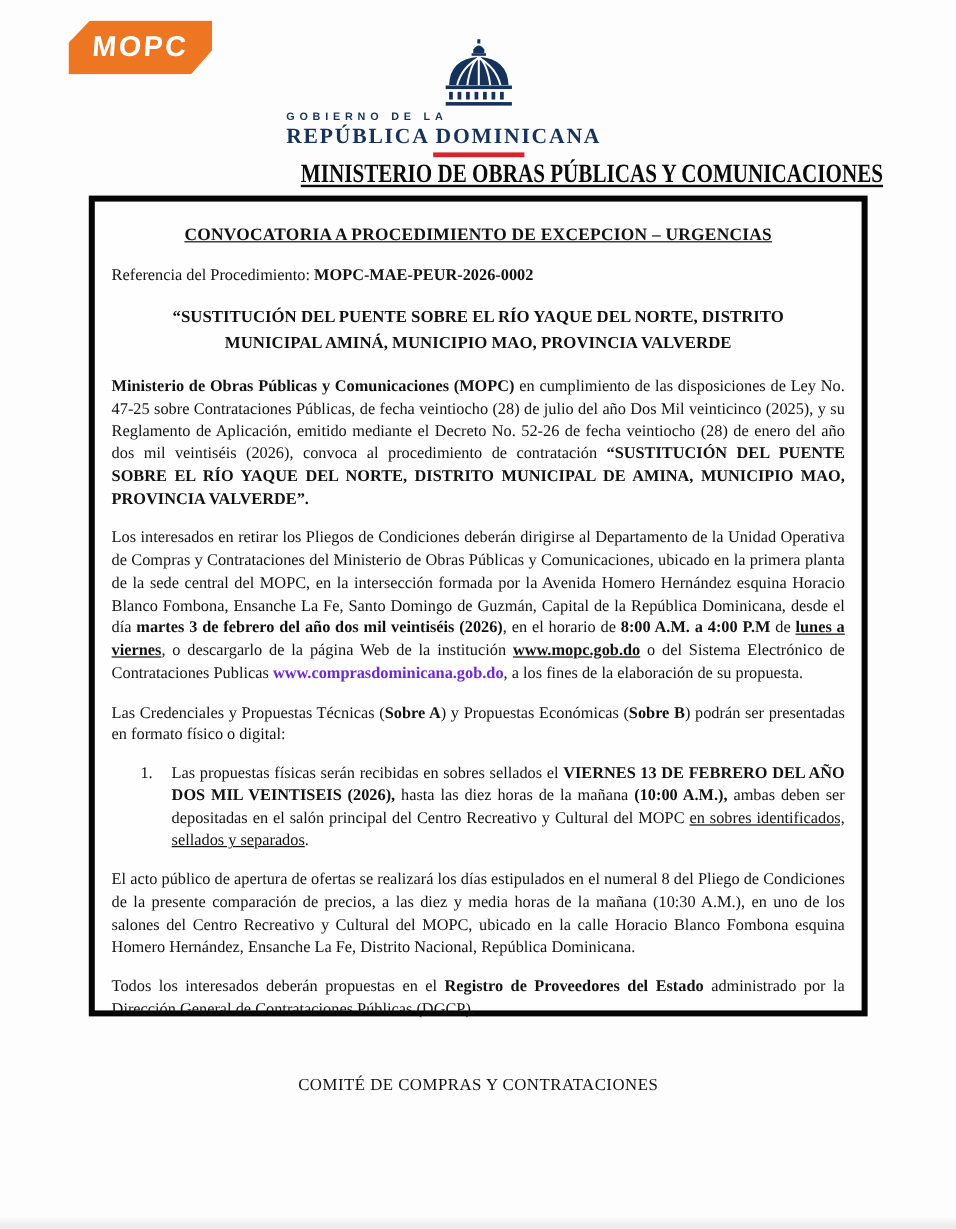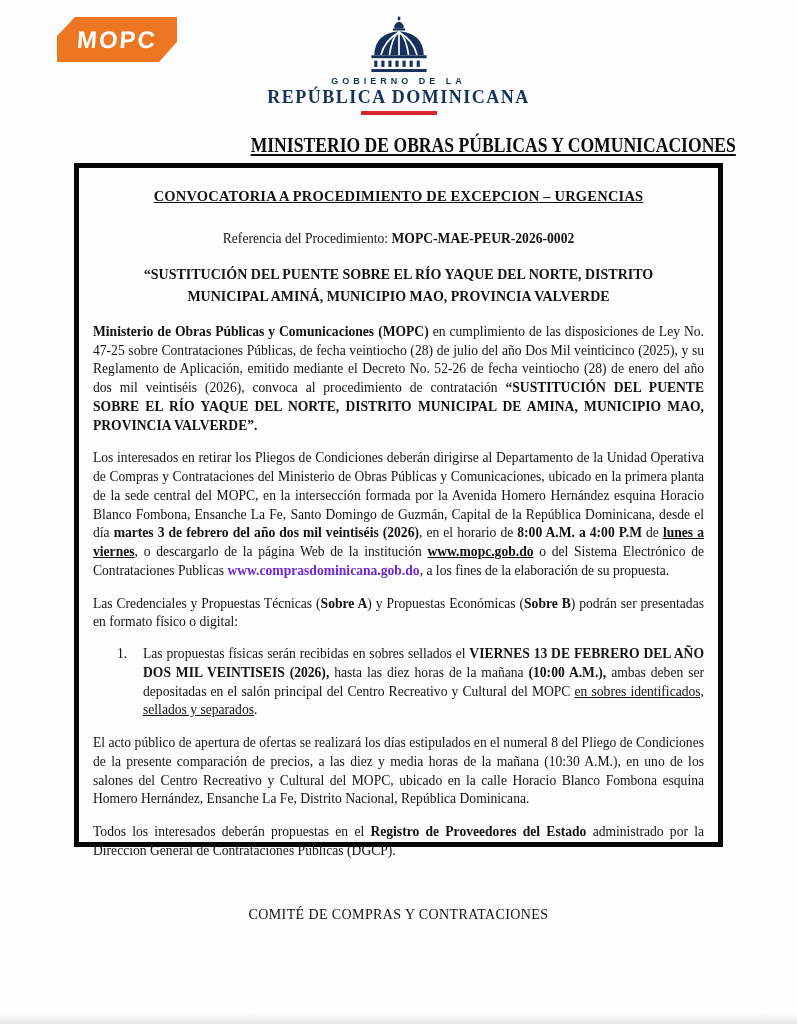--- a/index.html
+++ b/index.html
@@ -24,22 +24,22 @@
     clip-path:polygon(15% 0, 100% 0, 100% 55%, 85% 100%, 0 100%, 0 42%);
     display:flex; align-items:center; justify-content:center;
   }
   .mopc-badge span {
     font-family:"Liberation Sans", sans-serif;
     font-weight:800; font-size:24px; color:#ffffff;
     letter-spacing:2px; transform:skewX(-4deg);
   }
 
   .gov-logo {
-    position:absolute; left:50%; top:16px; transform:translateX(-50%);
-    text-align:center; width:320px;
+    position:absolute; left:50%; top:32px; transform:translateX(-50%);
+    width:320px;
   }
   .gov-logo svg { display:block; margin:0 auto; }
   .gov-line1 {
     font-family:"Liberation Sans", sans-serif;
     font-size:9px; font-weight:bold; letter-spacing:4px;
     color:#16325C; margin-top:2px;
   }
   .gov-line2 {
     font-family:"Liberation Serif", serif;
     font-size:18px; font-weight:bold; letter-spacing:1.5px;
@@ -66,21 +66,21 @@
     border:5px solid #060606;
     height:684px;
     padding:12px 14px 0;
     background:#fefefe;
   }
 
   .box-heading {
     text-align:center; font-weight:bold; font-size:14.5px;
     text-decoration:underline; margin-top:8px; letter-spacing:0.2px;
   }
-  .reference { text-align:center; font-size:13.6px; margin-top:26px; }
+  .reference { text-align:left; font-size:13.6px; margin-top:16px; }
   .reference .code { font-weight:bold; }
   .subject {
     text-align:center; font-weight:bold; font-size:14px;
     line-height:1.6; margin-top:17px; padding:0 28px;
   }
 
   .para {
     margin-top:14px; text-align:justify;
     font-size:13.6px; line-height:1.38;
   }

